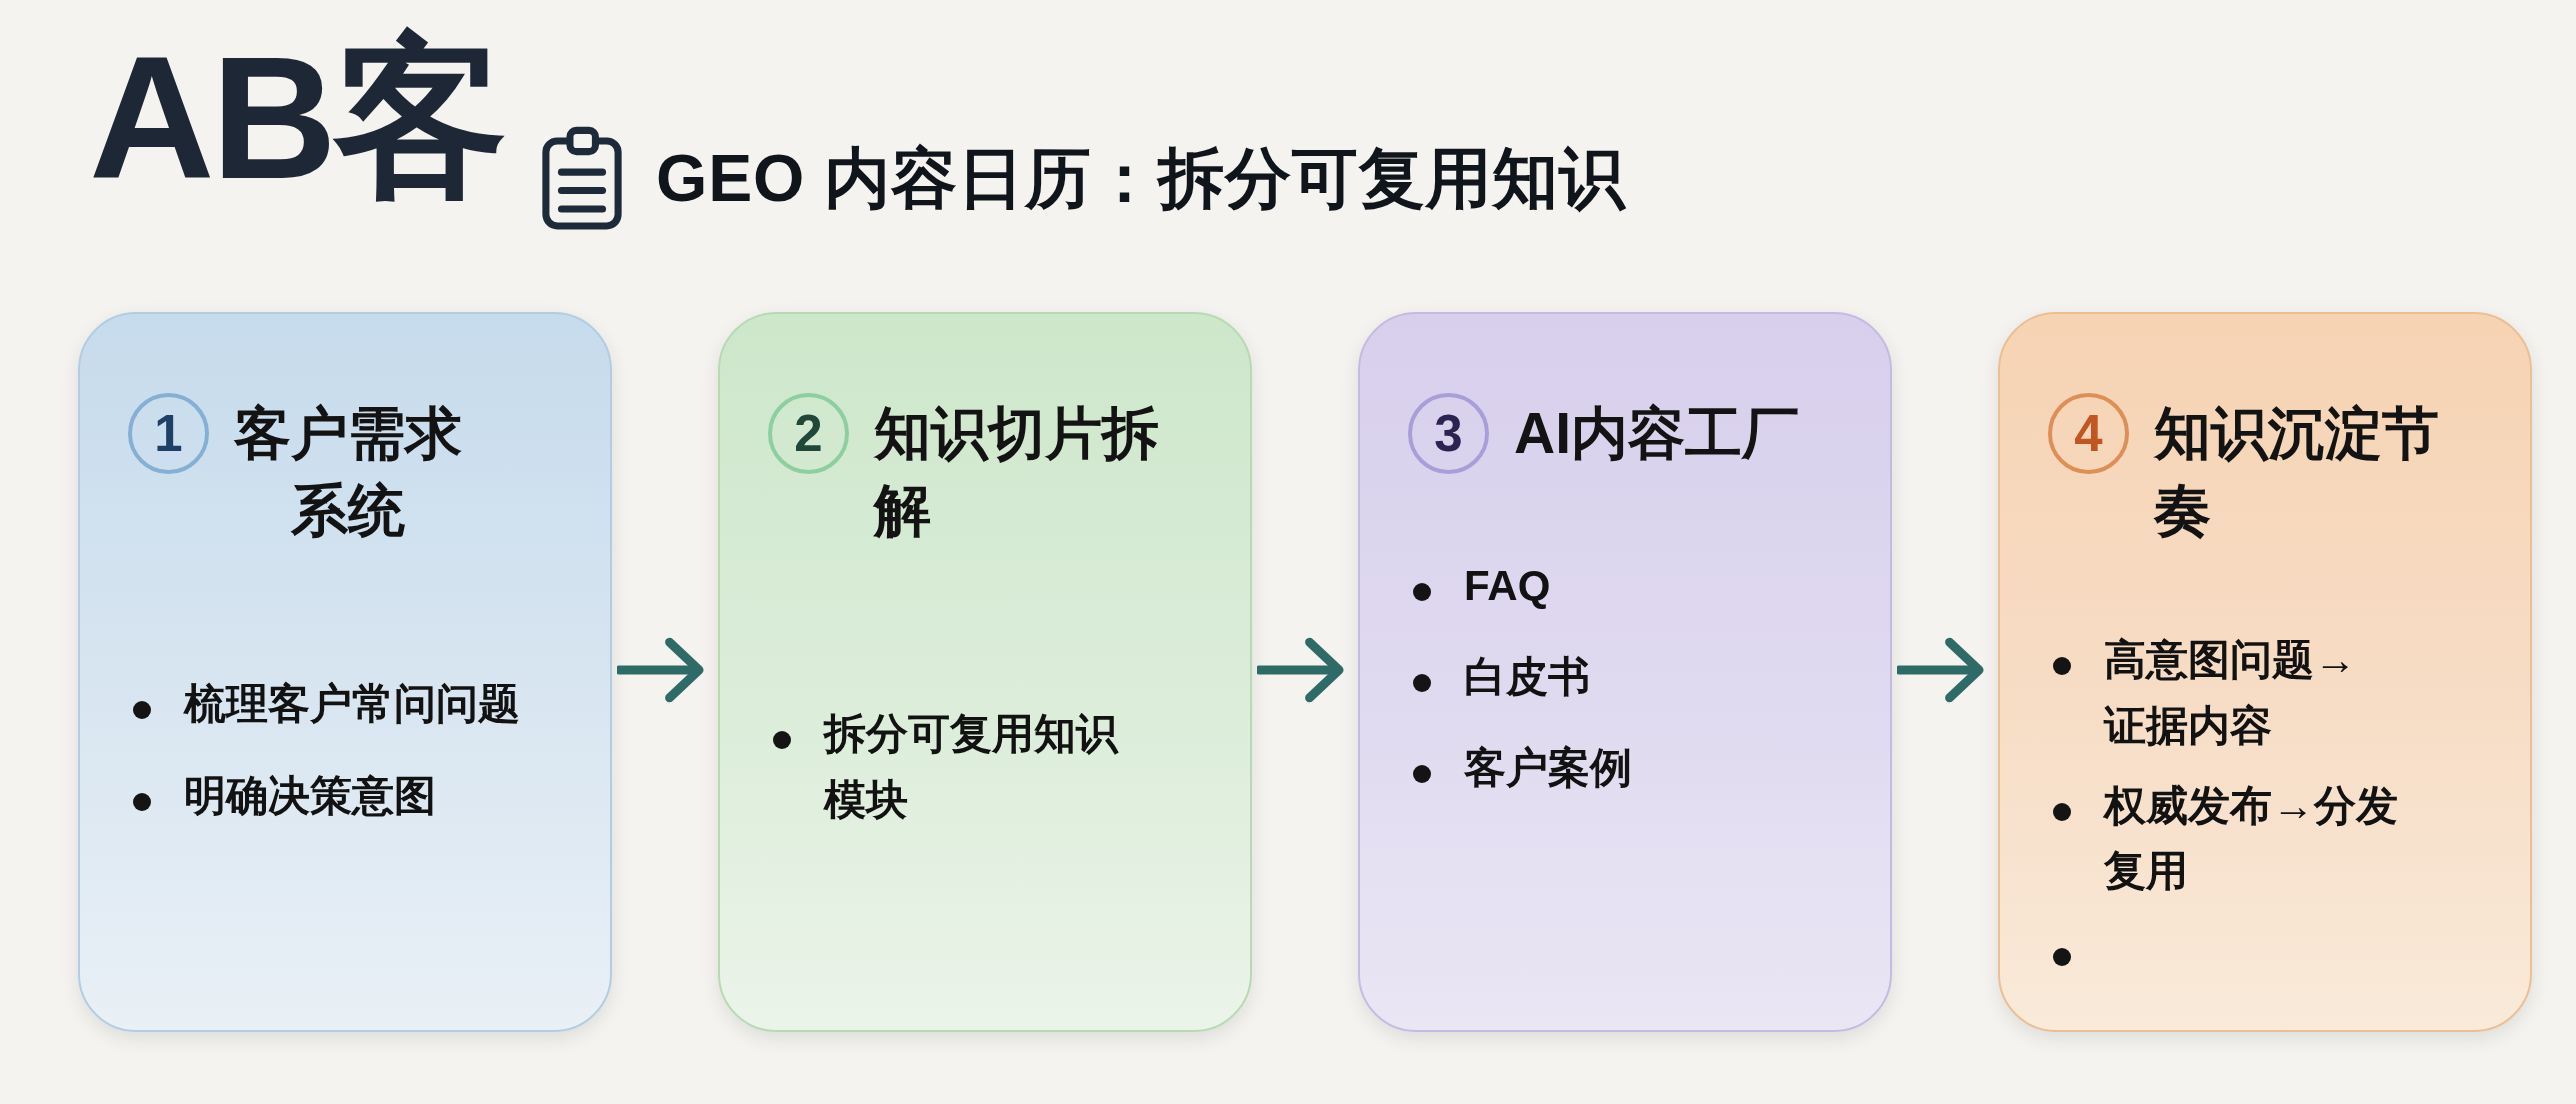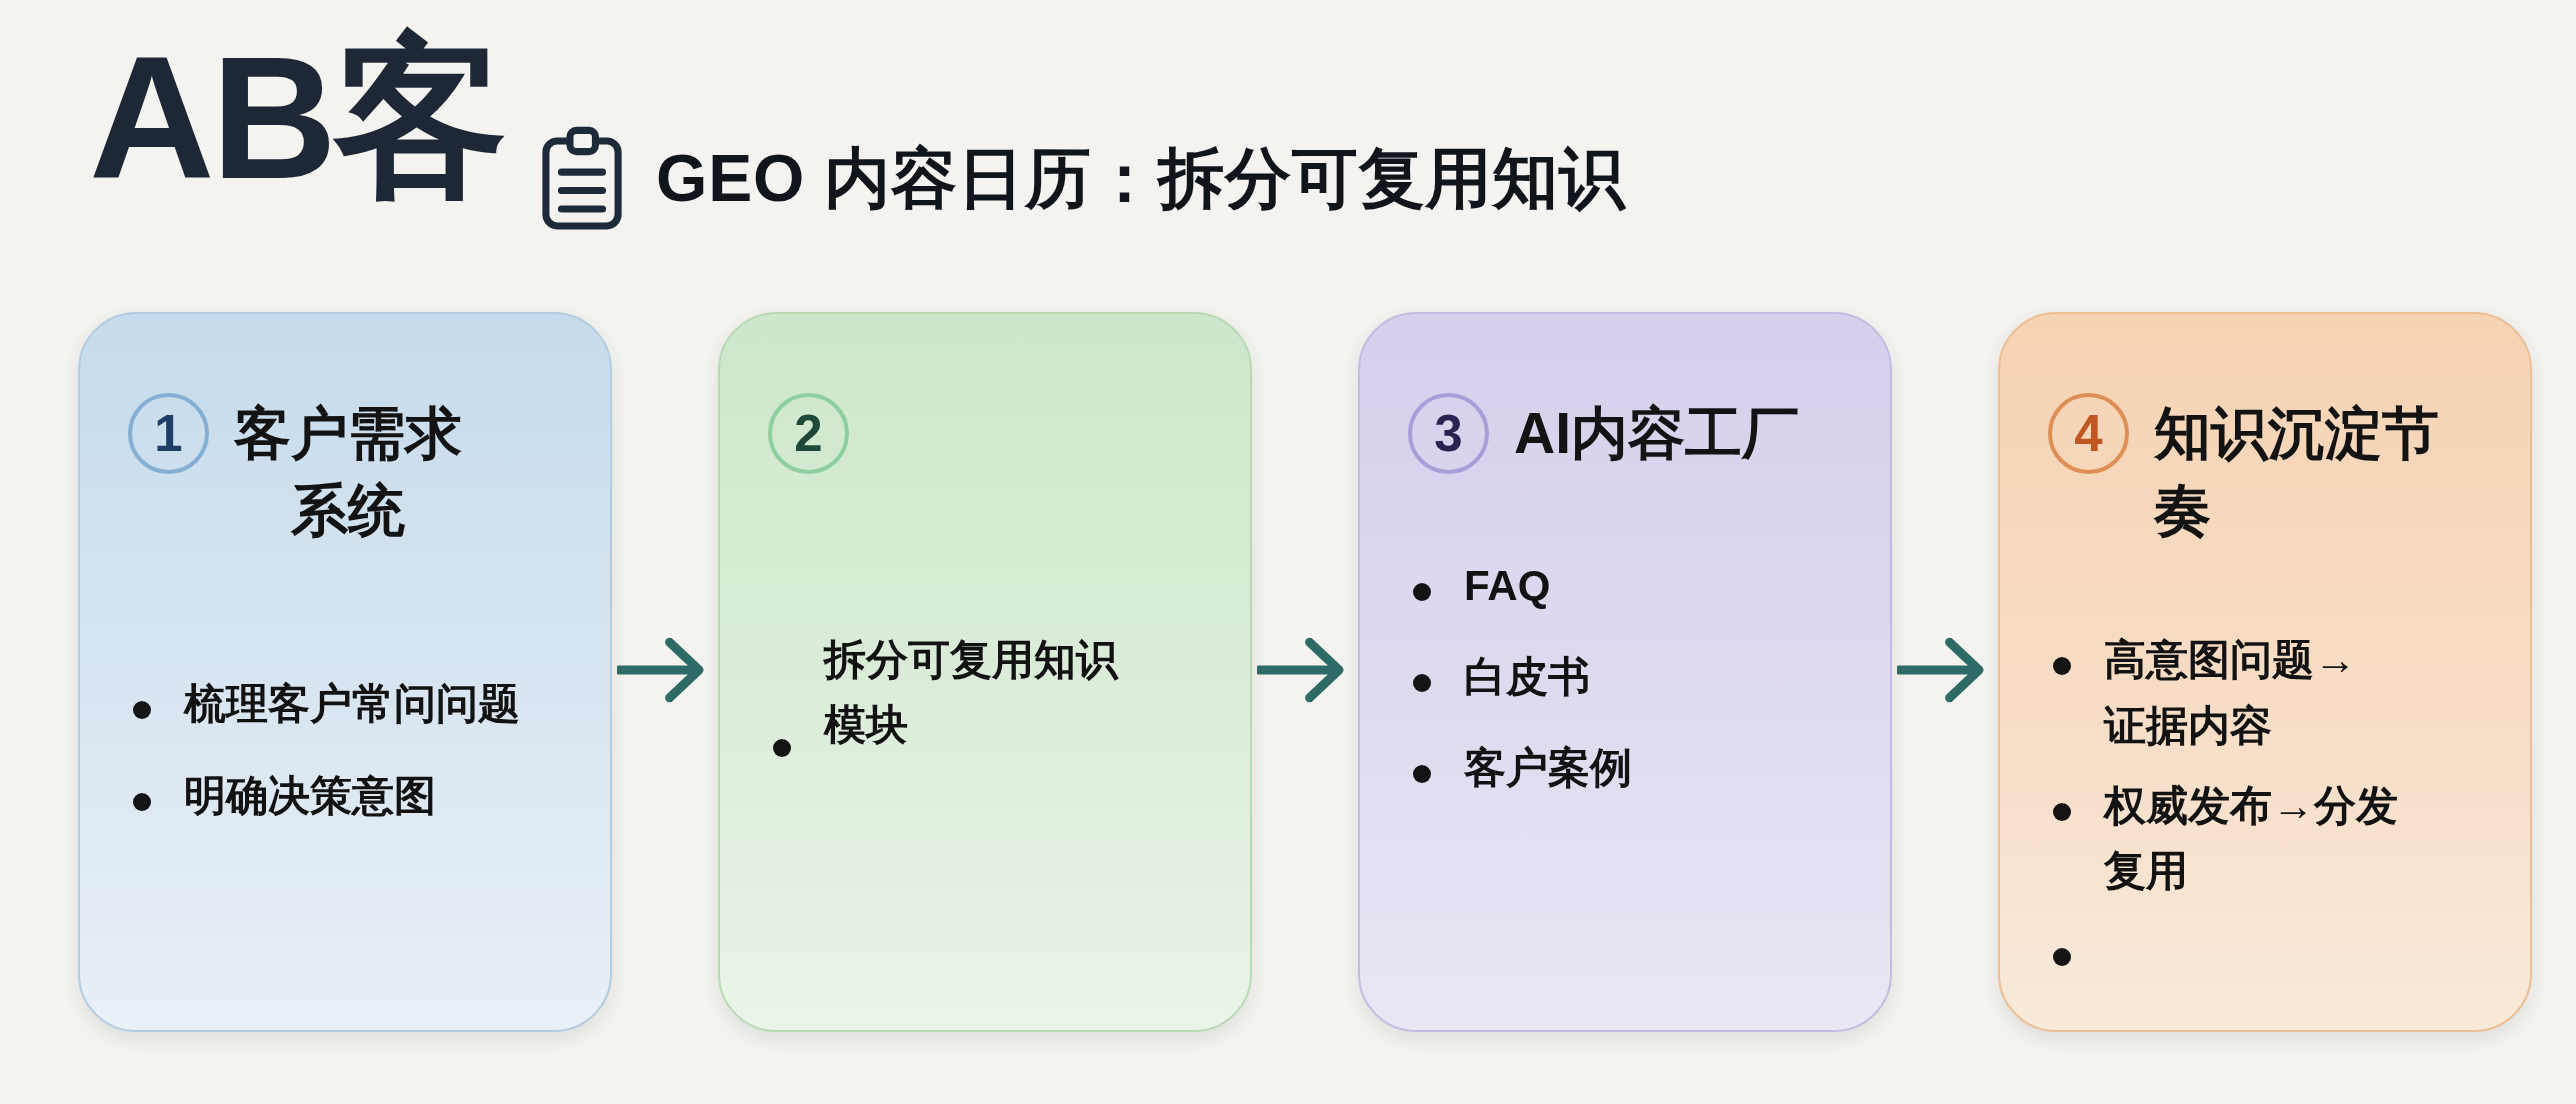--- a/index.html
+++ b/index.html
@@ -67,21 +67,21 @@
 
   .bullets { display: flex; flex-direction: column; }
   .card-blue   .bullets { margin-top: 123px; }
   .card-green  .bullets { margin-top: 153px; }
   .card-purple .bullets { margin-top: 79px; }
   .card-orange .bullets { margin-top: 79px; }
 
   .bullet { display: flex; align-items: flex-start; }
   .card-blue .bullet,
   .card-purple .bullet { margin-bottom: 26px; }
-  .card-green .bullet  { margin-bottom: 20px; align-items: flex-end; }
+  .card-green .bullet  { margin-bottom: 20px; }
   .card-orange .bullet { margin-bottom: 15px; }
 
   .dot {
     flex: 0 0 auto;
     width: 18px; height: 18px; border-radius: 50%;
     background: #141414;
     margin: 30px 33px 0 5px;
   }
   .btext {
     font-size: 42px; font-weight: 600; color: #121212;
@@ -135,20 +135,21 @@
   <div class="connector">
     <svg class="arrow-svg" viewBox="0 0 118 88" fill="none">
       <line x1="2" y1="44" x2="98" y2="44" stroke="#2f6b66" stroke-width="11" stroke-linecap="round"></line>
       <polyline points="64,10 100,44 64,78" stroke="#2f6b66" stroke-width="11" fill="none" stroke-linecap="round" stroke-linejoin="round"></polyline>
     </svg>
   </div>
 
   <div class="card card-green">
     <div class="card-header">
       <div class="badge">2</div>
+      <div class="card-title">知识切片拆解</div>
     </div>
     <div class="bullets">
       <div class="bullet">
         <span class="dot"></span>
         <div class="btext">拆分可复用知识
 模块</div>
       </div>
     </div>
   </div>
 

